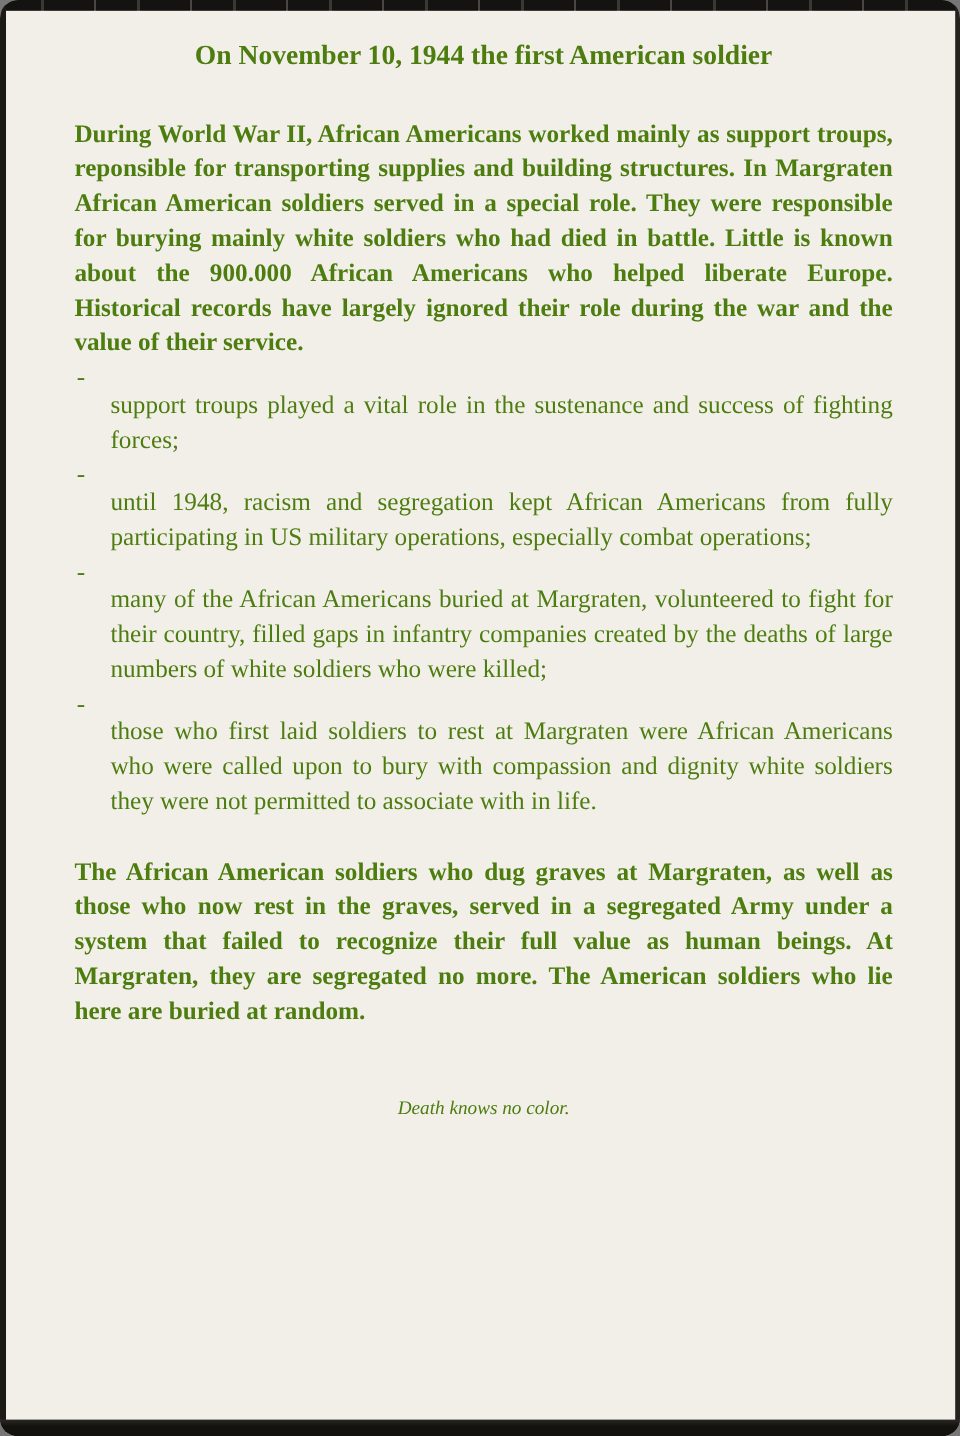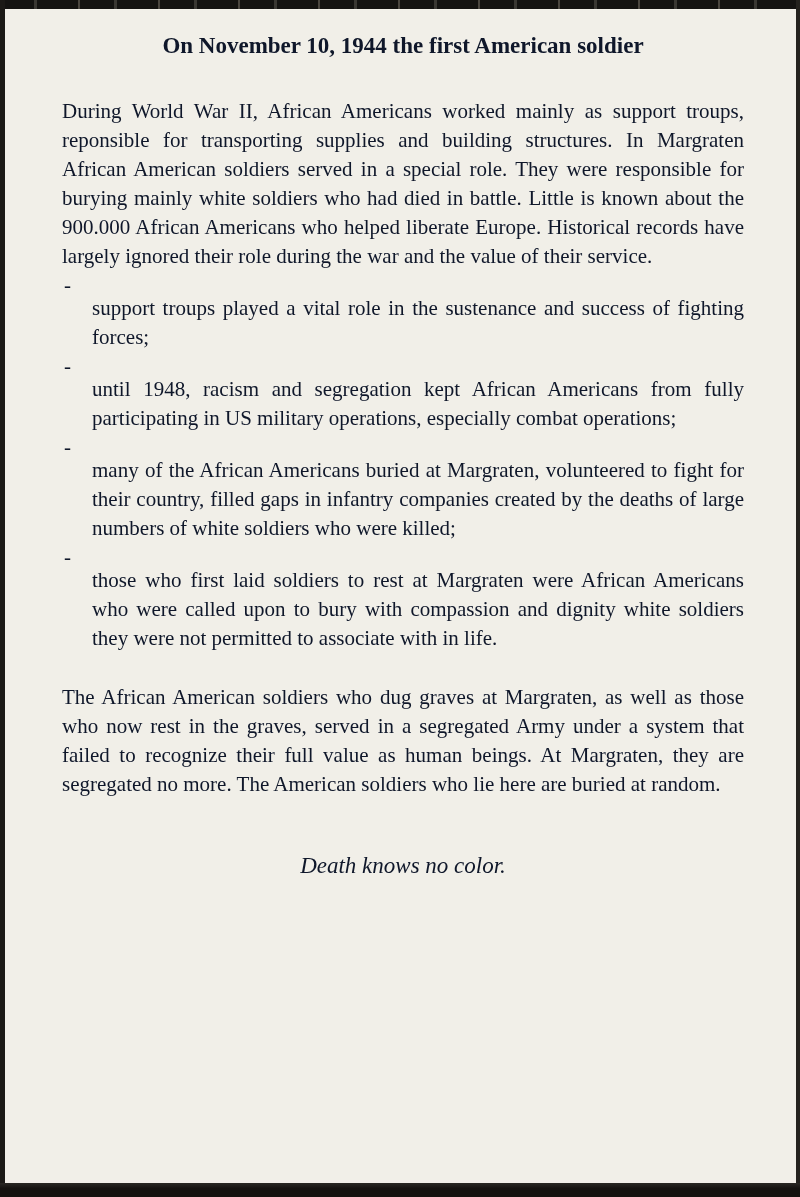--- a/index.html
+++ b/index.html
@@ -8,21 +8,22 @@
     background: #777;
   }
   .page {
     position: relative;
     width: 800px;
     height: 1197px;
     margin: 0 auto;
     background: #f1efe8;
     overflow: hidden;
     font-family: "Liberation Serif", "DejaVu Serif", serif;
-    color: #0f172a;
+    color: #4d7c0f;
+    border-radius: 15px;
   }
   
   .edge { position: absolute; background: #161513; z-index: 5; }
   .edge-top {
     top: 0; left: 0; right: 0; height: 9px;
     background: repeating-linear-gradient(90deg,
       #141311 0px, #141311 34px,
       #3a3833 34px, #3a3833 37px,
       #141311 37px, #141311 78px,
       #4a463f 78px, #4a463f 80px);
@@ -47,20 +48,21 @@
     line-height: 31px;
     font-weight: bold;
   }
   .title .title-line { display: block; }
 
   .body-par {
     margin: 0;
     font-size: 21px;
     line-height: 29px;
     text-align: justify;
+    font-weight: bold;
   }
 
   .bullet-list { margin: 0; }
   .bullet {
     display: flex;
     font-size: 21px;
     line-height: 29px;
   }
   .bullet .dash {
     flex: 0 0 30px;
@@ -72,21 +74,21 @@
     text-align: justify;
     margin-top: 23px;
   }
 
   .final-par { margin-top: 30px; }
 
   .closing {
     margin: 52px 0 0 0;
     text-align: center;
     font-style: italic;
-    font-size: 23px;
+    font-size: 16px;
     line-height: 29px;
   }
 </style>
 </head>
 <body>
 
 <div class="page">
   <div class="edge edge-top"></div>
   <div class="edge edge-left"></div>
   <div class="edge edge-right"></div>

